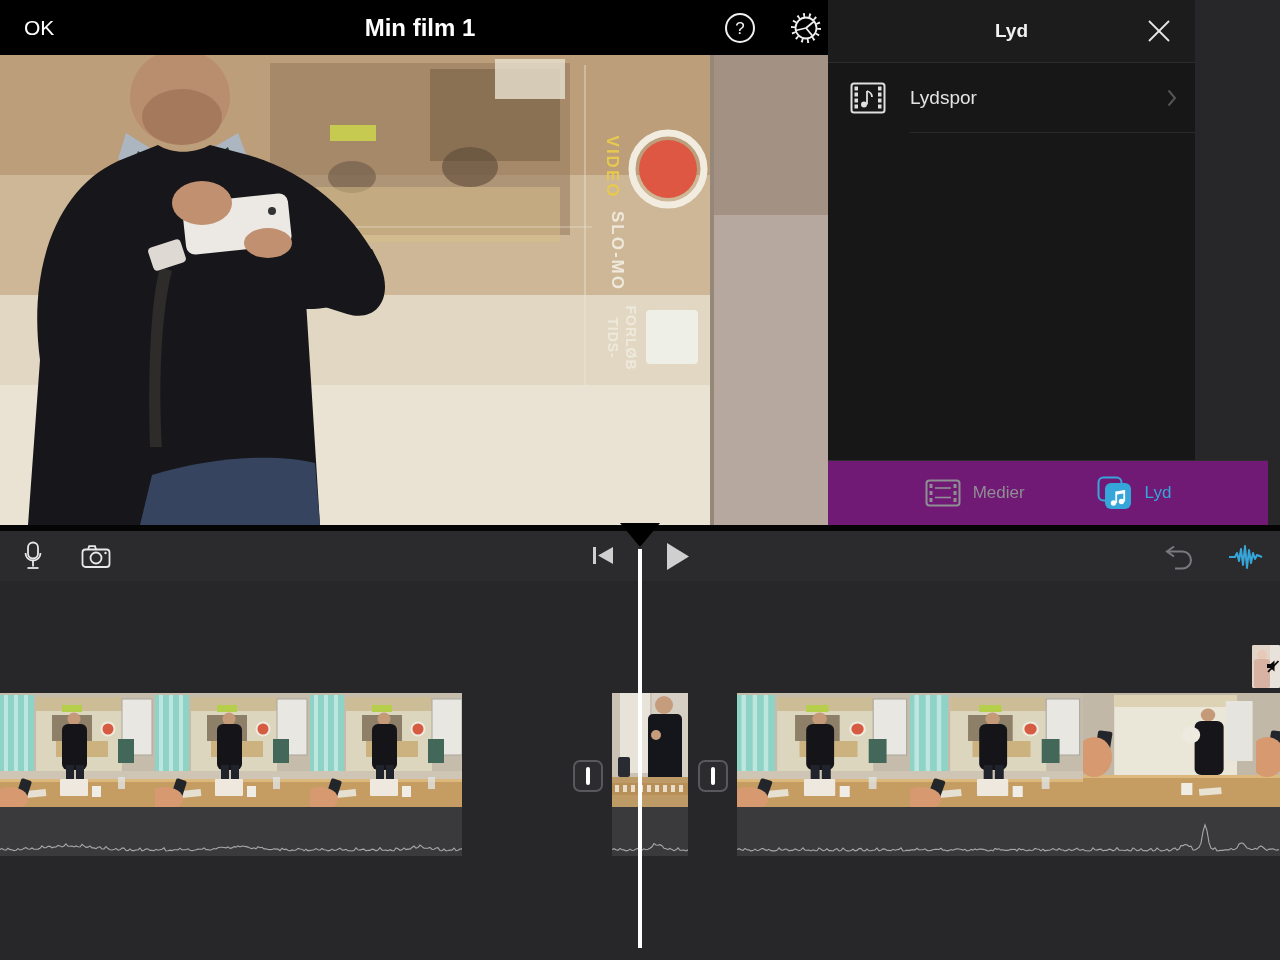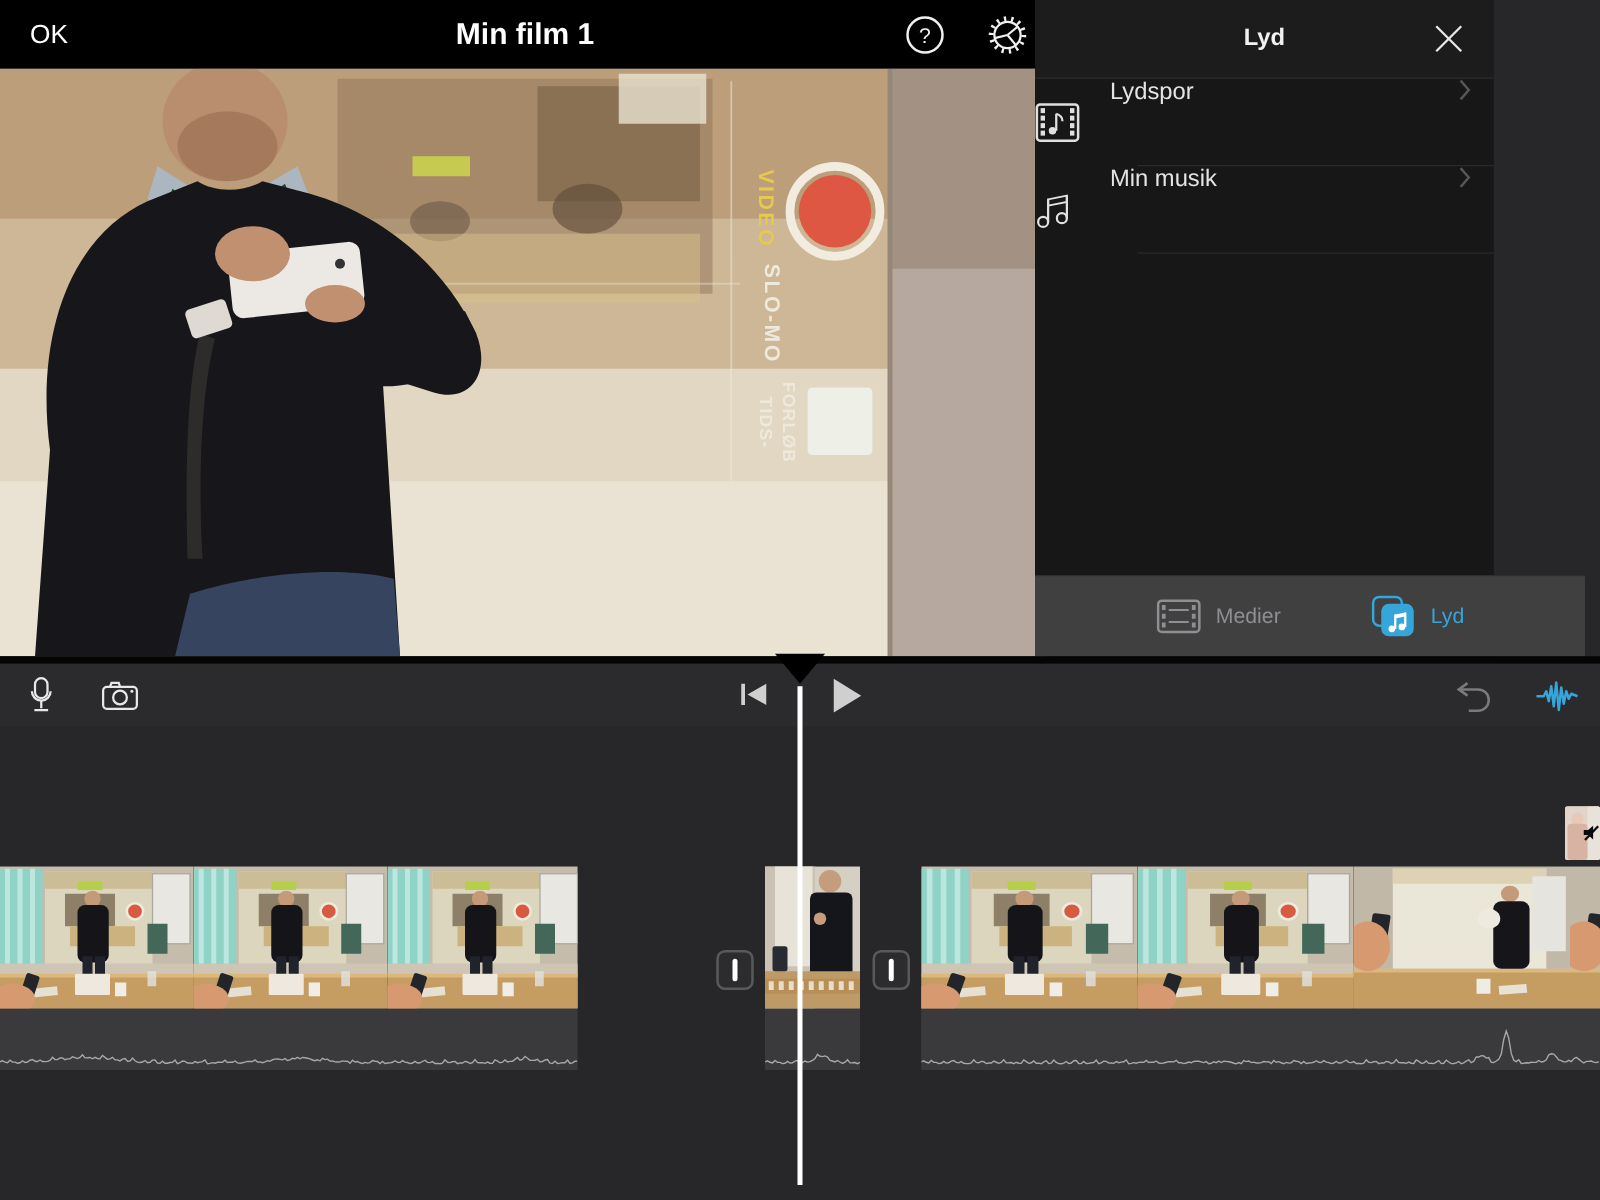--- a/index.html
+++ b/index.html
@@ -16,26 +16,26 @@
   #help-btn{left:721px;}
   #settings-btn{left:787px;}
   
   #preview{position:absolute;left:0;top:55px;width:838px;height:470px;background:#c9bba6;overflow:hidden;}
   #black-gap{position:absolute;left:836px;top:0;width:4px;height:525px;background:#030303;}
   
   #panel{position:absolute;left:828px;top:0;width:367px;height:525px;background:#171717;}
   #panel-header{position:relative;height:62px;background:#1c1c1c;border-bottom:1px solid #2d2d2d;}
   #panel-title{display:block;height:62px;line-height:62px;text-align:center;color:#f2f2f2;font-size:19px;font-weight:700;}
   #close-btn{position:absolute;right:22px;top:17px;width:28px;height:28px;display:flex;align-items:center;justify-content:center;}
-  .panel-row{position:relative;height:70px;display:flex;}
+  .panel-row{position:relative;height:70px;display:flex;align-items:center;padding-left:22px;}
   .panel-row::after{content:"";position:absolute;left:82px;right:0;bottom:0;height:1px;background:#2a2a2a;}
   .row-icon{width:44px;display:flex;align-items:center;justify-content:flex-start;}
   .row-label{margin-left:16px;color:#e4e4e4;font-size:19px;}
   .row-chevron{margin-left:auto;margin-right:18px;display:flex;}
-  #tabbar{position:absolute;left:0;bottom:0;width:440px;height:64px;background:#404040;border-top:1px solid #2e2e31;display:flex;align-items:center;justify-content:center;gap:72px;text-align:right;}
+  #tabbar{position:absolute;left:0;bottom:0;width:440px;height:64px;background:#701a75;border-top:1px solid #2e2e31;display:flex;align-items:center;justify-content:center;gap:72px;text-align:right;}
   .tab{display:flex;align-items:center;gap:12px;font-size:17px;}
   .tab-media{color:#8e8e93;}
   .tab-audio{color:#36a5da;}
   
   #blackstrip{position:absolute;left:0;top:525px;width:1280px;height:6px;background:#050505;}
   #toolbar{position:absolute;left:0;top:531px;width:1280px;height:50px;background:#2b2b2e;}
   .tool{position:absolute;display:flex;align-items:center;justify-content:center;}
   #mic-btn{left:18px;top:8px;width:30px;height:34px;}
   #cam-btn{left:80px;top:12px;width:32px;height:27px;}
   #skip-btn{left:592px;top:15px;width:22px;height:19px;}
@@ -242,37 +242,20 @@
       </svg>
     </span>
     <span class="row-label">Lydspor</span>
     <span class="row-chevron">
       <svg width="10" height="18" viewBox="0 0 10 18">
           <polyline points="1.5,1.5 8,9 1.5,16.5" fill="none" stroke="#55555a" stroke-width="2"></polyline>
         </svg>
     </span>
   </div>
 
-  <div class="panel-row">
-    <span class="row-icon">
-      <svg width="30" height="32" viewBox="0 0 30 32">
-        <circle cx="6.5" cy="25.5" r="4" fill="none" stroke="#e0e0e0" stroke-width="1.8"></circle>
-        <circle cx="21.5" cy="22.5" r="4" fill="none" stroke="#e0e0e0" stroke-width="1.8"></circle>
-        <line x1="10.5" y1="25.5" x2="10.5" y2="7.5" stroke="#e0e0e0" stroke-width="1.8"></line>
-        <line x1="25.5" y1="22.5" x2="25.5" y2="4.5" stroke="#e0e0e0" stroke-width="1.8"></line>
-        <path d="M10.5,7.5 L25.5,4.5 L25.5,9.5 L10.5,12.5 Z" fill="none" stroke="#e0e0e0" stroke-width="1.6"></path>
-      </svg>
-    </span>
-    <span class="row-label">Min musik</span>
-    <span class="row-chevron">
-      <svg width="10" height="18" viewBox="0 0 10 18">
-          <polyline points="1.5,1.5 8,9 1.5,16.5" fill="none" stroke="#55555a" stroke-width="2"></polyline>
-        </svg>
-    </span>
-  </div>
 
 
   <div id="tabbar">
     <div class="tab tab-media">
       <svg width="36" height="30" viewBox="0 0 36 30">
         <rect x="1.5" y="2.5" width="33" height="25" rx="3" fill="none" stroke="#8e8e93" stroke-width="2"></rect>
         <rect x="4.5" y="6" width="3" height="4" fill="#8e8e93"></rect>
           <rect x="4.5" y="13" width="3" height="4" fill="#8e8e93"></rect>
           <rect x="4.5" y="20" width="3" height="4" fill="#8e8e93"></rect>
         <rect x="28.5" y="6" width="3" height="4" fill="#8e8e93"></rect>

